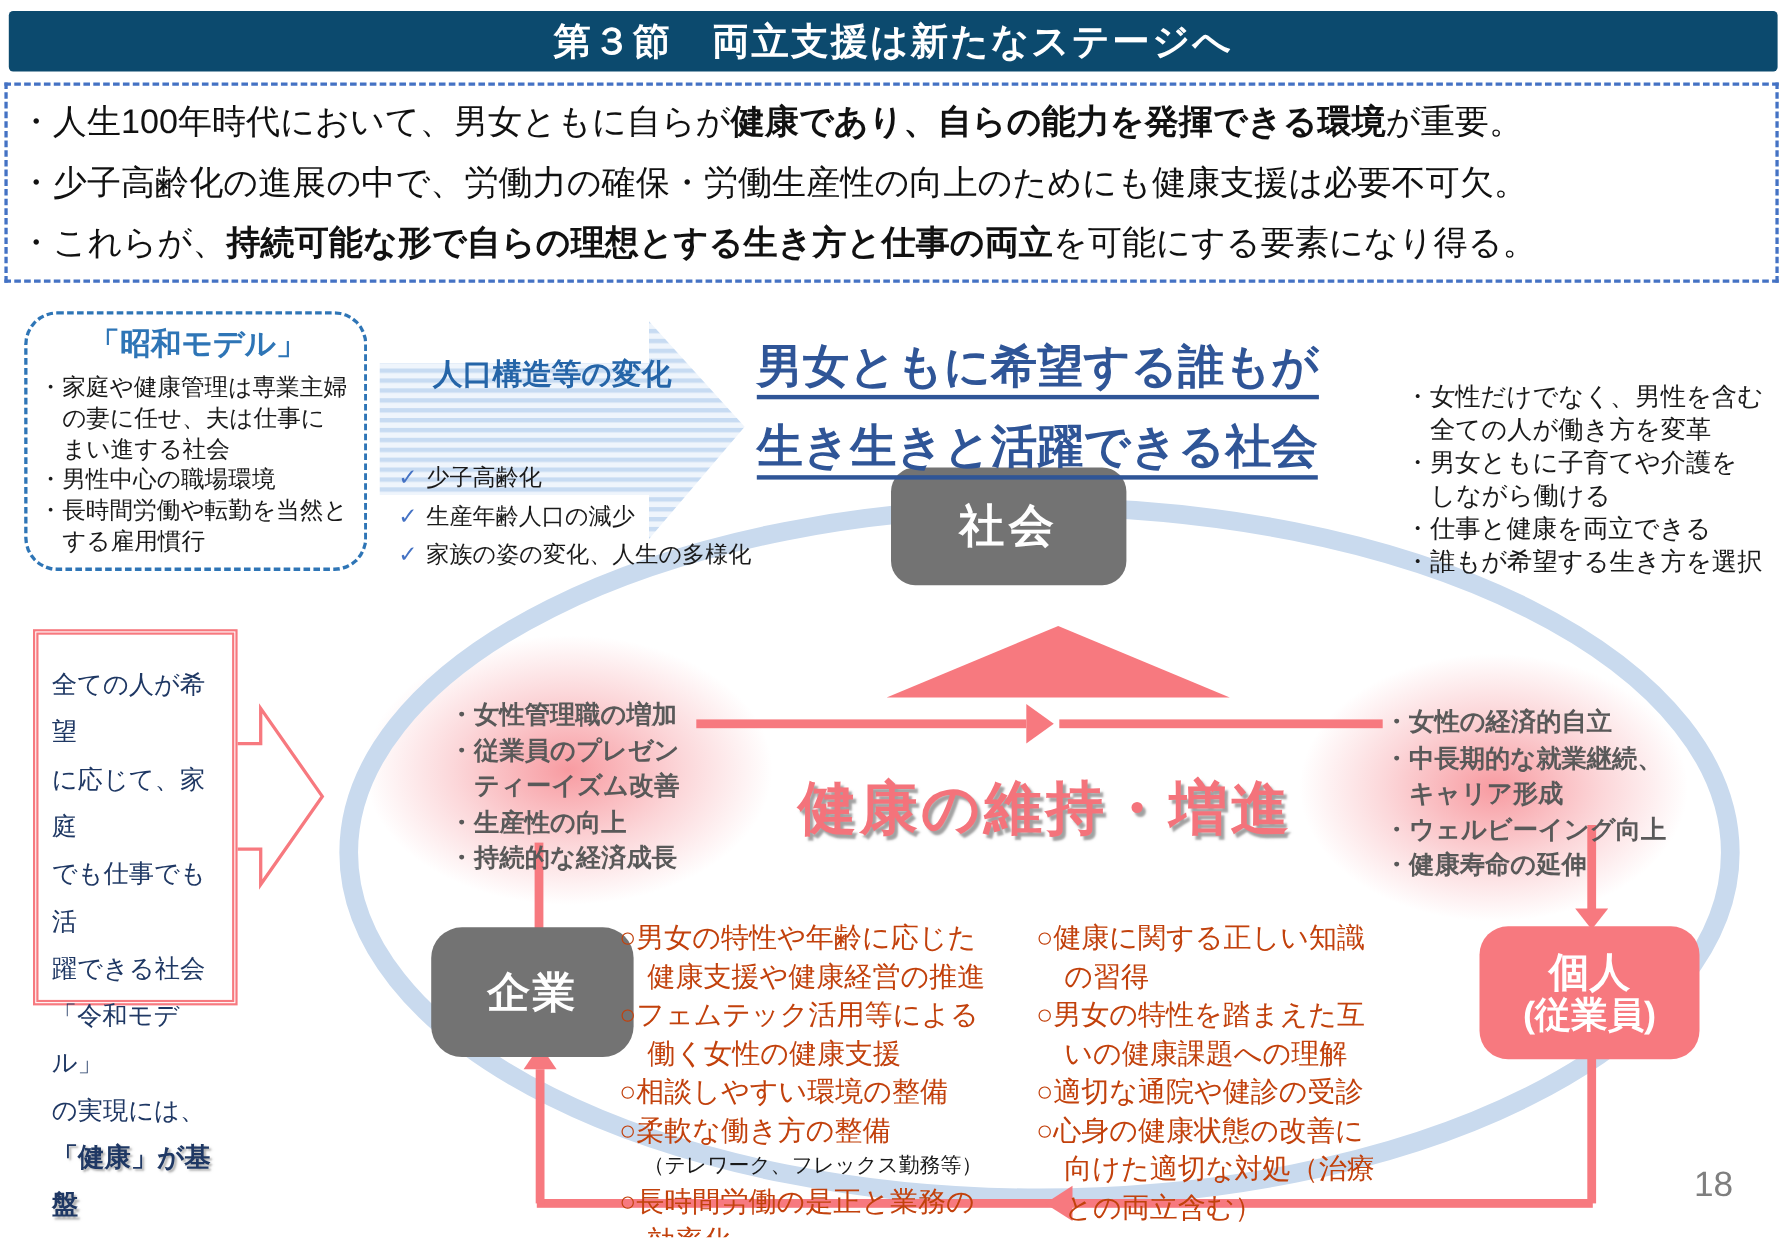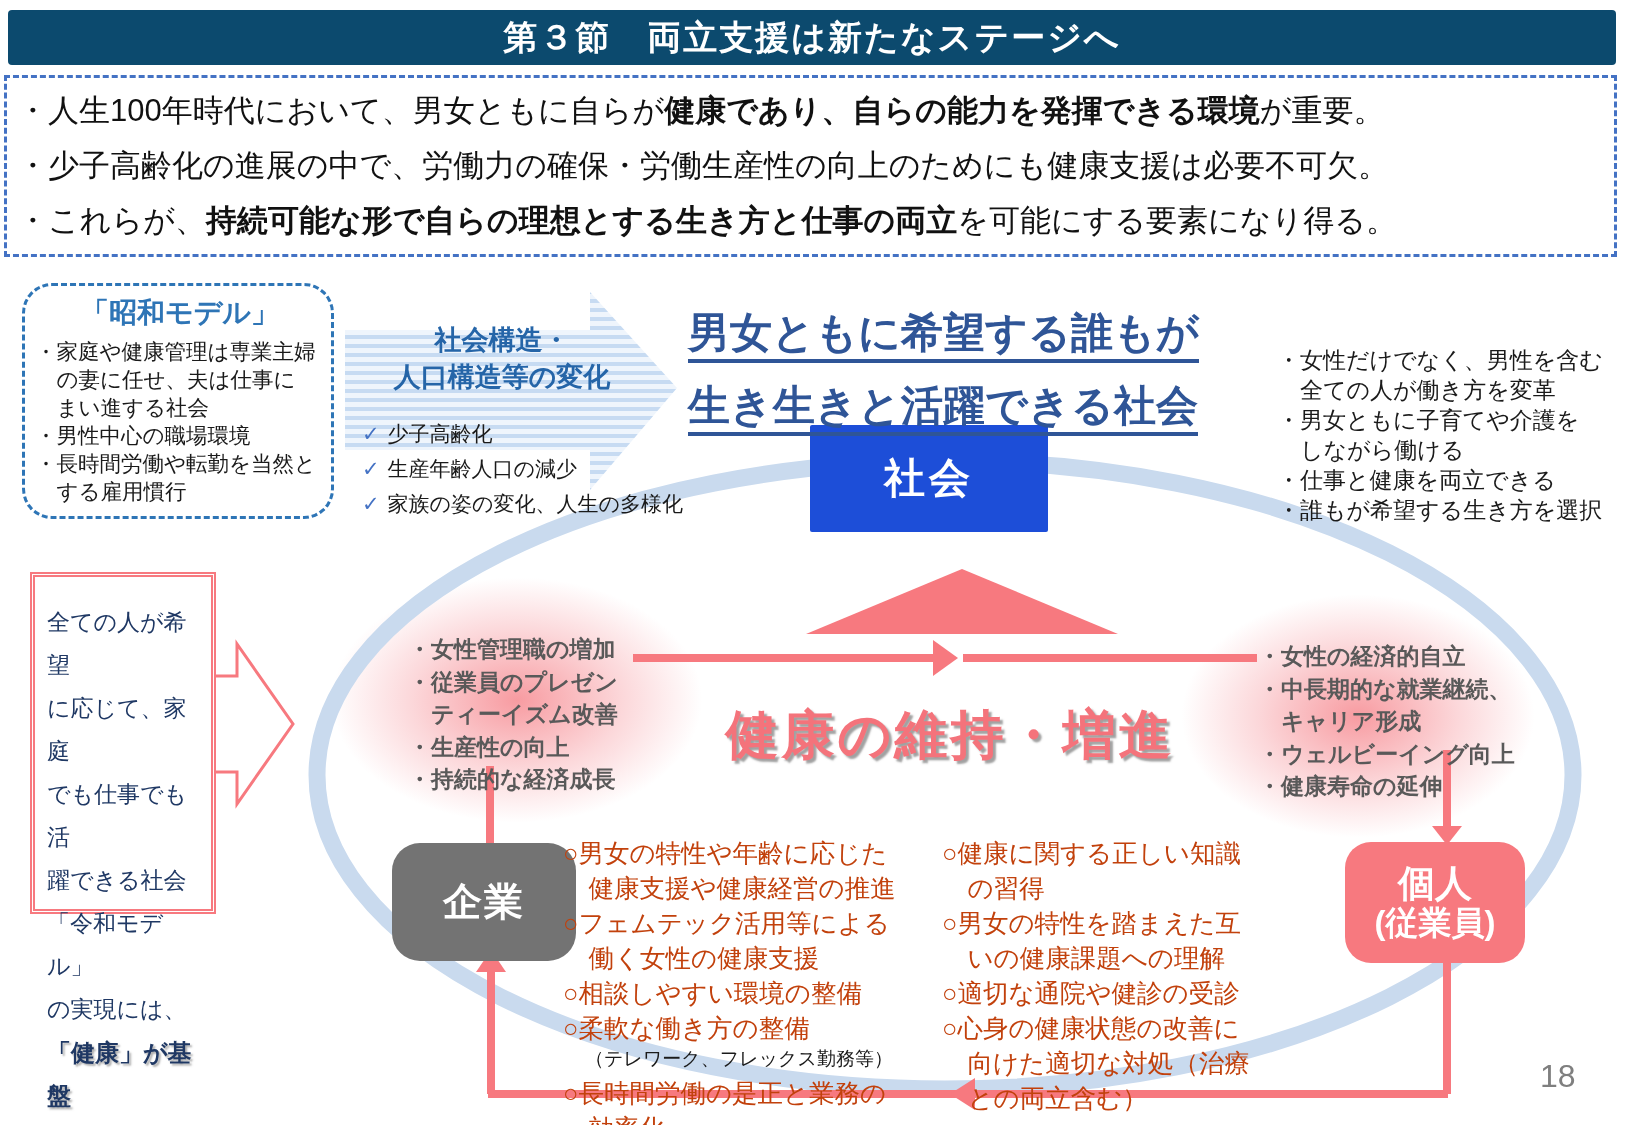--- a/index.html
+++ b/index.html
@@ -51,29 +51,29 @@
 
   
   .glow{border-radius:50%;z-index:1;}
   .glow-left{left:328px;top:575px;width:378px;height:250px;
     background:radial-gradient(closest-side,rgba(247,150,156,0.95) 0%,rgba(250,193,197,0.65) 55%,rgba(255,236,237,0) 98%);}
   .glow-right{left:1178px;top:592px;width:360px;height:248px;
     background:radial-gradient(closest-side,rgba(247,150,156,0.95) 0%,rgba(250,193,197,0.65) 55%,rgba(255,236,237,0) 98%);}
   .ellipse-svg{left:0;top:0;width:1625px;height:1125px;z-index:2;pointer-events:none;}
   .lines-svg{left:0;top:0;width:1625px;height:1125px;z-index:3;pointer-events:none;}
 
-  .society-box{left:810px;top:425px;width:238px;height:107px;background:#1d4ed8;border-radius:2px;
+  .society-box{left:810px;top:425px;width:214px;height:107px;background:#737373;border-radius:22px;
     display:flex;align-items:center;justify-content:center;z-index:4;}
   .society-label{color:#ffffff;font-size:41px;font-weight:bold;letter-spacing:4px;}
 
   .company-box{left:392px;top:843px;width:184px;height:118px;background:#737373;border-radius:28px;
     display:flex;align-items:center;justify-content:center;z-index:4;}
   .company-label{color:#ffffff;font-size:39px;font-weight:bold;letter-spacing:2px;}
 
-  .individual-box{left:1345px;top:842px;width:180px;height:121px;background:#F7797F;border-radius:26px;
+  .individual-box{left:1345px;top:842px;width:200px;height:121px;background:#F7797F;border-radius:26px;
     display:flex;flex-direction:column;align-items:center;justify-content:center;z-index:4;}
   .individual-label1{color:#ffffff;font-size:37px;font-weight:bold;line-height:40px;}
   .individual-label2{color:#ffffff;font-size:33px;font-weight:bold;line-height:38px;}
 
   .benefits{font-size:23px;font-weight:bold;color:#595959;line-height:32.5px;z-index:4;}
   .benefits-left{left:408px;top:633px;}
   .benefits-right{left:1258px;top:640px;}
 
   .health-title{left:640px;top:700px;width:620px;text-align:center;color:#F4737B;font-size:53px;
     font-weight:bold;letter-spacing:3px;z-index:4;text-shadow:3px 3px 2px rgba(130,130,130,0.75);}
@@ -141,21 +141,20 @@
   <svg class="abs change-arrow-svg" viewBox="0 0 335 205">
     <defs>
       <pattern id="stripes" width="10" height="9" patternUnits="userSpaceOnUse">
         <rect width="10" height="9" fill="#EFF5FC"></rect>
         <rect y="0" width="10" height="4" fill="#C7DBF2"></rect>
       </pattern>
     </defs>
     <polygon points="0,40 245,40 245,2 332,98 245,200 245,160 0,160" fill="url(#stripes)"></polygon>
   </svg>
   <div class="abs change-label">
-    <div>社会構造・</div>
     <div>人口構造等の変化</div>
   </div>
   <div class="abs check-row" style="top:420px;"><span class="check-mark">✓</span><span>少子高齢化</span></div>
   <div class="abs check-row" style="top:455px;"><span class="check-mark">✓</span><span>生産年齢人口の減少</span></div>
   <div class="abs check-row" style="top:490px;"><span class="check-mark">✓</span><span>家族の姿の変化、人生の多様化</span></div>
 
   <div class="abs vision">
     <div>男女ともに希望する誰もが</div><br>
     <div>生き生きと活躍できる社会</div>
   </div>

